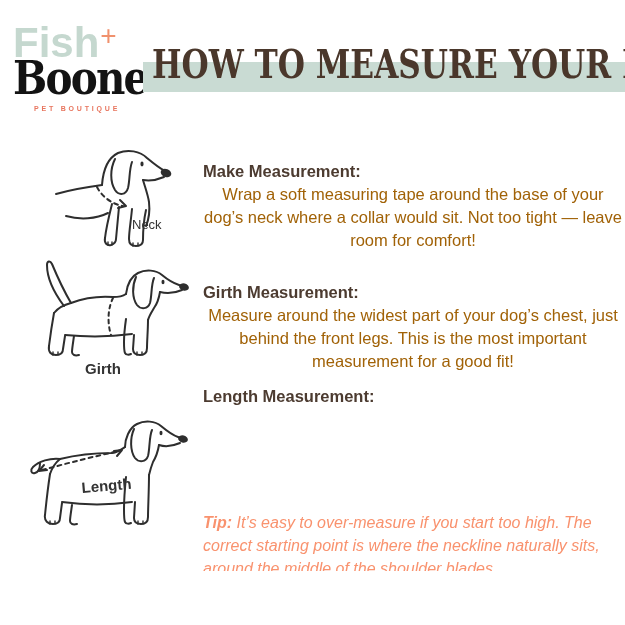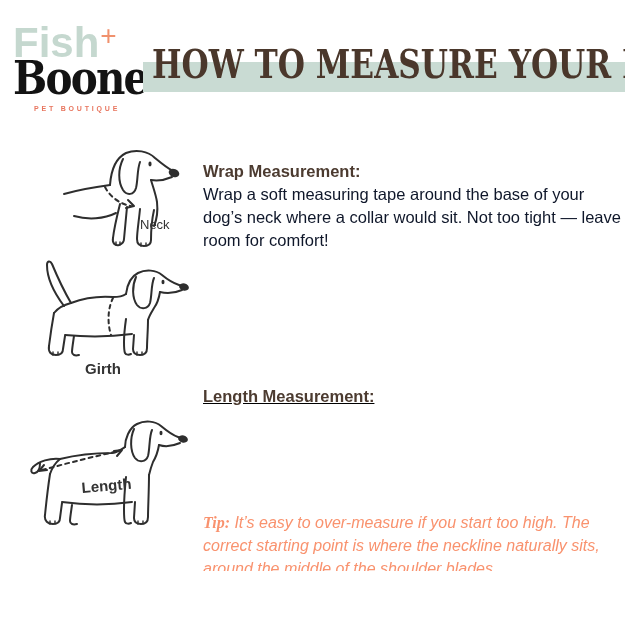--- a/index.html
+++ b/index.html
@@ -45,46 +45,46 @@
   
   .illus { position:absolute; }
   .illus svg { display:block; }
   .svg-label { font-family:"Liberation Sans", sans-serif; fill:#333333; }
 
   .section-text { position:absolute; left:203px; width:420px; }
   .section-heading {
     font-size:16.5px; font-weight:bold; color:#4c3b30; line-height:23px;
   }
   .section-body {
-    font-size:16.5px; color:#0f172a; line-height:23px;
+    font-size:16.5px; color:#a16207; line-height:23px;text-align:center;
   }
 
   .tip {
     position:absolute; left:203px; top:511px; width:424px;
     font-size:16px; font-style:italic; color:#f9926e; line-height:23px;
   }
-  .tip-label { font-weight:bold;font-family:Liberation Serif, serif; }
+  .tip-label { font-weight:bold; }
 </style>
 </head>
 <body>
 
 <div class="page">
 
   <div class="logo">
     <div class="logo-fish-row">
       <span class="logo-fish">Fish</span><span class="logo-plus">+</span>
     </div>
     <div class="logo-boone">Boone</div>
     <div class="logo-tagline">PET BOUTIQUE</div>
   </div>
 
   <div class="title-band"></div>
   <div class="page-title">HOW TO MEASURE YOUR PUP</div>
 
-  <div class="illus" style="left:60px; top:147px;">
+  <div class="illus" style="left:52px; top:147px;">
     <svg width="140" height="100" viewBox="0 0 140 100">
       <g stroke="#2e2e2e" stroke-width="2" fill="none" stroke-linecap="round" stroke-linejoin="round">
 
         <path d="M4,47 C18,43 35,40 50,38"></path>
 
         <path d="M50,38 C51,24 56,11 66,6 C76,2 88,4 95,11 C101,16 107,21 113,24"></path>
 
         <path d="M112,30 C105,33 97,34 91,33"></path>
 
         <path d="M91,33 C93,40 96,48 97,55 C98,64 97,72 94,79"></path>
@@ -102,21 +102,21 @@
         <path d="M80,62 C79,73 77,85 77,92 C77,97 80,99 84,99 C88,99 91,97 91,93 C91,84 92,72 94,63"></path>
         <path d="M56,98 L56,95 M60,98 L60,95 M81,99 L81,96 M86,99 L86,96" stroke-width="1.4"></path>
 
         <path d="M56,66 C44,72 28,73 14,69"></path>
       </g>
       <text x="80" y="82" font-size="13" class="svg-label">Neck</text>
     </svg>
   </div>
 
   <div class="section-text" style="top:160px;">
-    <div class="section-heading">Wrap Measurement:</div>
+    <div class="section-heading">Make Measurement:</div>
     <div class="section-body">Wrap a soft measuring tape around the base of your dog’s neck where a collar would sit. Not too tight — leave room for comfort!</div>
   </div>
 
   <div class="illus" style="left:12px; top:256px;">
     <svg width="183" height="122" viewBox="0 0 183 122">
       <g stroke="#2e2e2e" stroke-width="2" fill="none" stroke-linecap="round" stroke-linejoin="round">
 
         <path d="M52,50 C43,38 35,22 35,9 C35,5 38,4 40,8 C45,20 52,35 59,47"></path>
 
         <path d="M59,47 C72,42 88,40 101,41 C107,41 111,40 114,38"></path>
@@ -144,20 +144,24 @@
         <path d="M114,63 C113,70 112,78 112,86 C112,92 112,95 113,97 C114,99 117,99 119,98"></path>
 
         <path d="M41,99 L41,96 M46,99 L46,96 M125,99 L125,96 M130,99 L130,96" stroke-width="1.4"></path>
 
         <path d="M101,42 C96,52 95,66 99,79" stroke-dasharray="3.5 4"></path>
       </g>
       <text x="91" y="118" font-size="15" font-weight="bold" text-anchor="middle" class="svg-label">Girth</text>
     </svg>
   </div>
 
+  <div class="section-text" style="top:281px;">
+    <div class="section-heading">Girth Measurement:</div>
+    <div class="section-body">Measure around the widest part of your dog’s chest, just behind the front legs. This is the most important measurement for a good fit!</div>
+  </div>
 
   <div class="illus" style="left:12px; top:413px;">
     <svg width="183" height="135" viewBox="0 0 183 135">
       <g stroke="#2e2e2e" stroke-width="2" fill="none" stroke-linecap="round" stroke-linejoin="round">
 
         <path d="M48,46 C38,45 27,48 21,54 C18,57 19,61 23,60 C27,59 28,54 28,50"></path>
 
         <path d="M48,46 C64,42 84,40 100,40 C106,39 110,36 113,34"></path>
 
         <path d="M113,34 C113,26 117,15 125,11 C133,7 143,8 149,13 C155,18 160,22 166,24 L171,26"></path>
@@ -184,19 +188,19 @@
 
         <path d="M38,111 L38,108 M43,111 L43,108 M126,111 L126,108 M131,111 L131,108" stroke-width="1.4"></path>
 
         <path d="M30,57 C56,50 84,43 107,38" stroke-dasharray="4 4"></path>
         <path d="M27,58 L35,57 M27,58 L32,52 M110,37 L102,38 M110,37 L105,43"></path>
       </g>
       <text x="70" y="80" font-size="15" font-weight="600" class="svg-label" transform="rotate(-5 70 80)">Length</text>
     </svg>
   </div>
 
-  <div class="section-text" style="top:385px;text-decoration:underline;">
+  <div class="section-text" style="top:385px;">
     <div class="section-heading">Length Measurement:</div>
   </div>
 
   <div class="tip"><span class="tip-label">Tip:</span><span> It’s easy to over-measure if you start too high. The correct starting point is where the neckline naturally sits, around the middle of the shoulder blades.</span></div>
 
 </div>
 
 </body></html>

